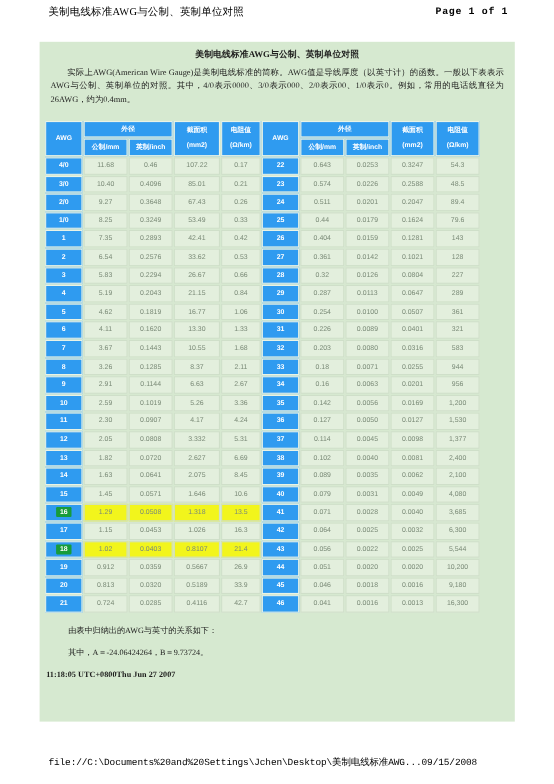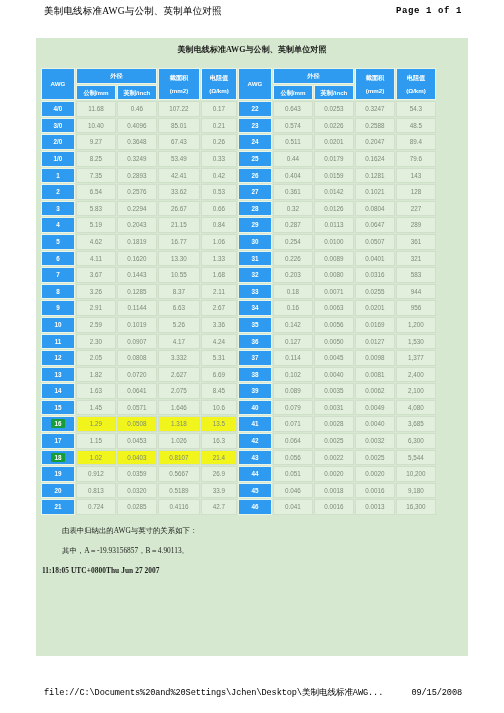--- a/index.html
+++ b/index.html
@@ -170,21 +170,20 @@
 
   
   .print-footer {
     position: absolute;
     left: 0;
     bottom: 14px;
     width: 504px;
     padding: 0 42px 0 44px;
     box-sizing: border-box;
     display: flex;
-    justify-content: space-between;
     align-items: baseline;
     font-family: "Liberation Mono", "DejaVu Sans Mono", monospace;
     font-size: 8.6px;
     color: #000;
     letter-spacing: -0.1px;
   }
 </style>
 </head>
 <body>
 
@@ -192,20 +191,21 @@
   <span class="ph-title">美制电线标准AWG与公制、英制单位对照</span>
   <span class="ph-page">Page 1 of 1</span>
 </div>
 
 <div class="panel">
 
   <div class="caption">
     <b>美制电线标准AWG与公制、英制单位对照</b>
   </div>
 
+  <div class="intro noind">实际上AWG(American Wire Gauge)是美制电线标准的简称。AWG值是导线厚度（以英寸计）的函数。一般以下表表示AWG与公制、英制单位的对照。其中，4/0表示0000、3/0表示000、2/0表示00、1/0表示0。例如，常用的电话线直径为26AWG，约为0.4mm。</div>
 
   <div class="tbl-wrap">
     <table class="awg">
       <colgroup>
         <col class="c-awg">
           <col class="c-mm">
           <col class="c-inch">
           <col class="c-area">
           <col class="c-res">
         <col class="c-awg2">
@@ -544,21 +544,21 @@
             <td class="val">0.0016</td>
             <td class="val">0.0013</td>
             <td class="val">16,300</td>
           </tr>
         </tbody>
     </table>
   </div>
 
   <div class="notes">
     <div class="row">由表中归纳出的AWG与英寸的关系如下：</div>
-    <div class="row consts">其中，A＝-19.93156857，B＝4.90113。</div>
+    <div class="row consts">其中，A＝-24.06424264，B＝9.73724。</div>
     <div class="row stamp">11:18:05 UTC+0800Thu Jun 27 2007</div>
   </div>
 </div>
 
 <div class="print-footer">
   <span>file://C:\Documents%20and%20Settings\Jchen\Desktop\美制电线标准AWG...</span>
   <span>09/15/2008</span>
 </div>
 
 </body></html>

